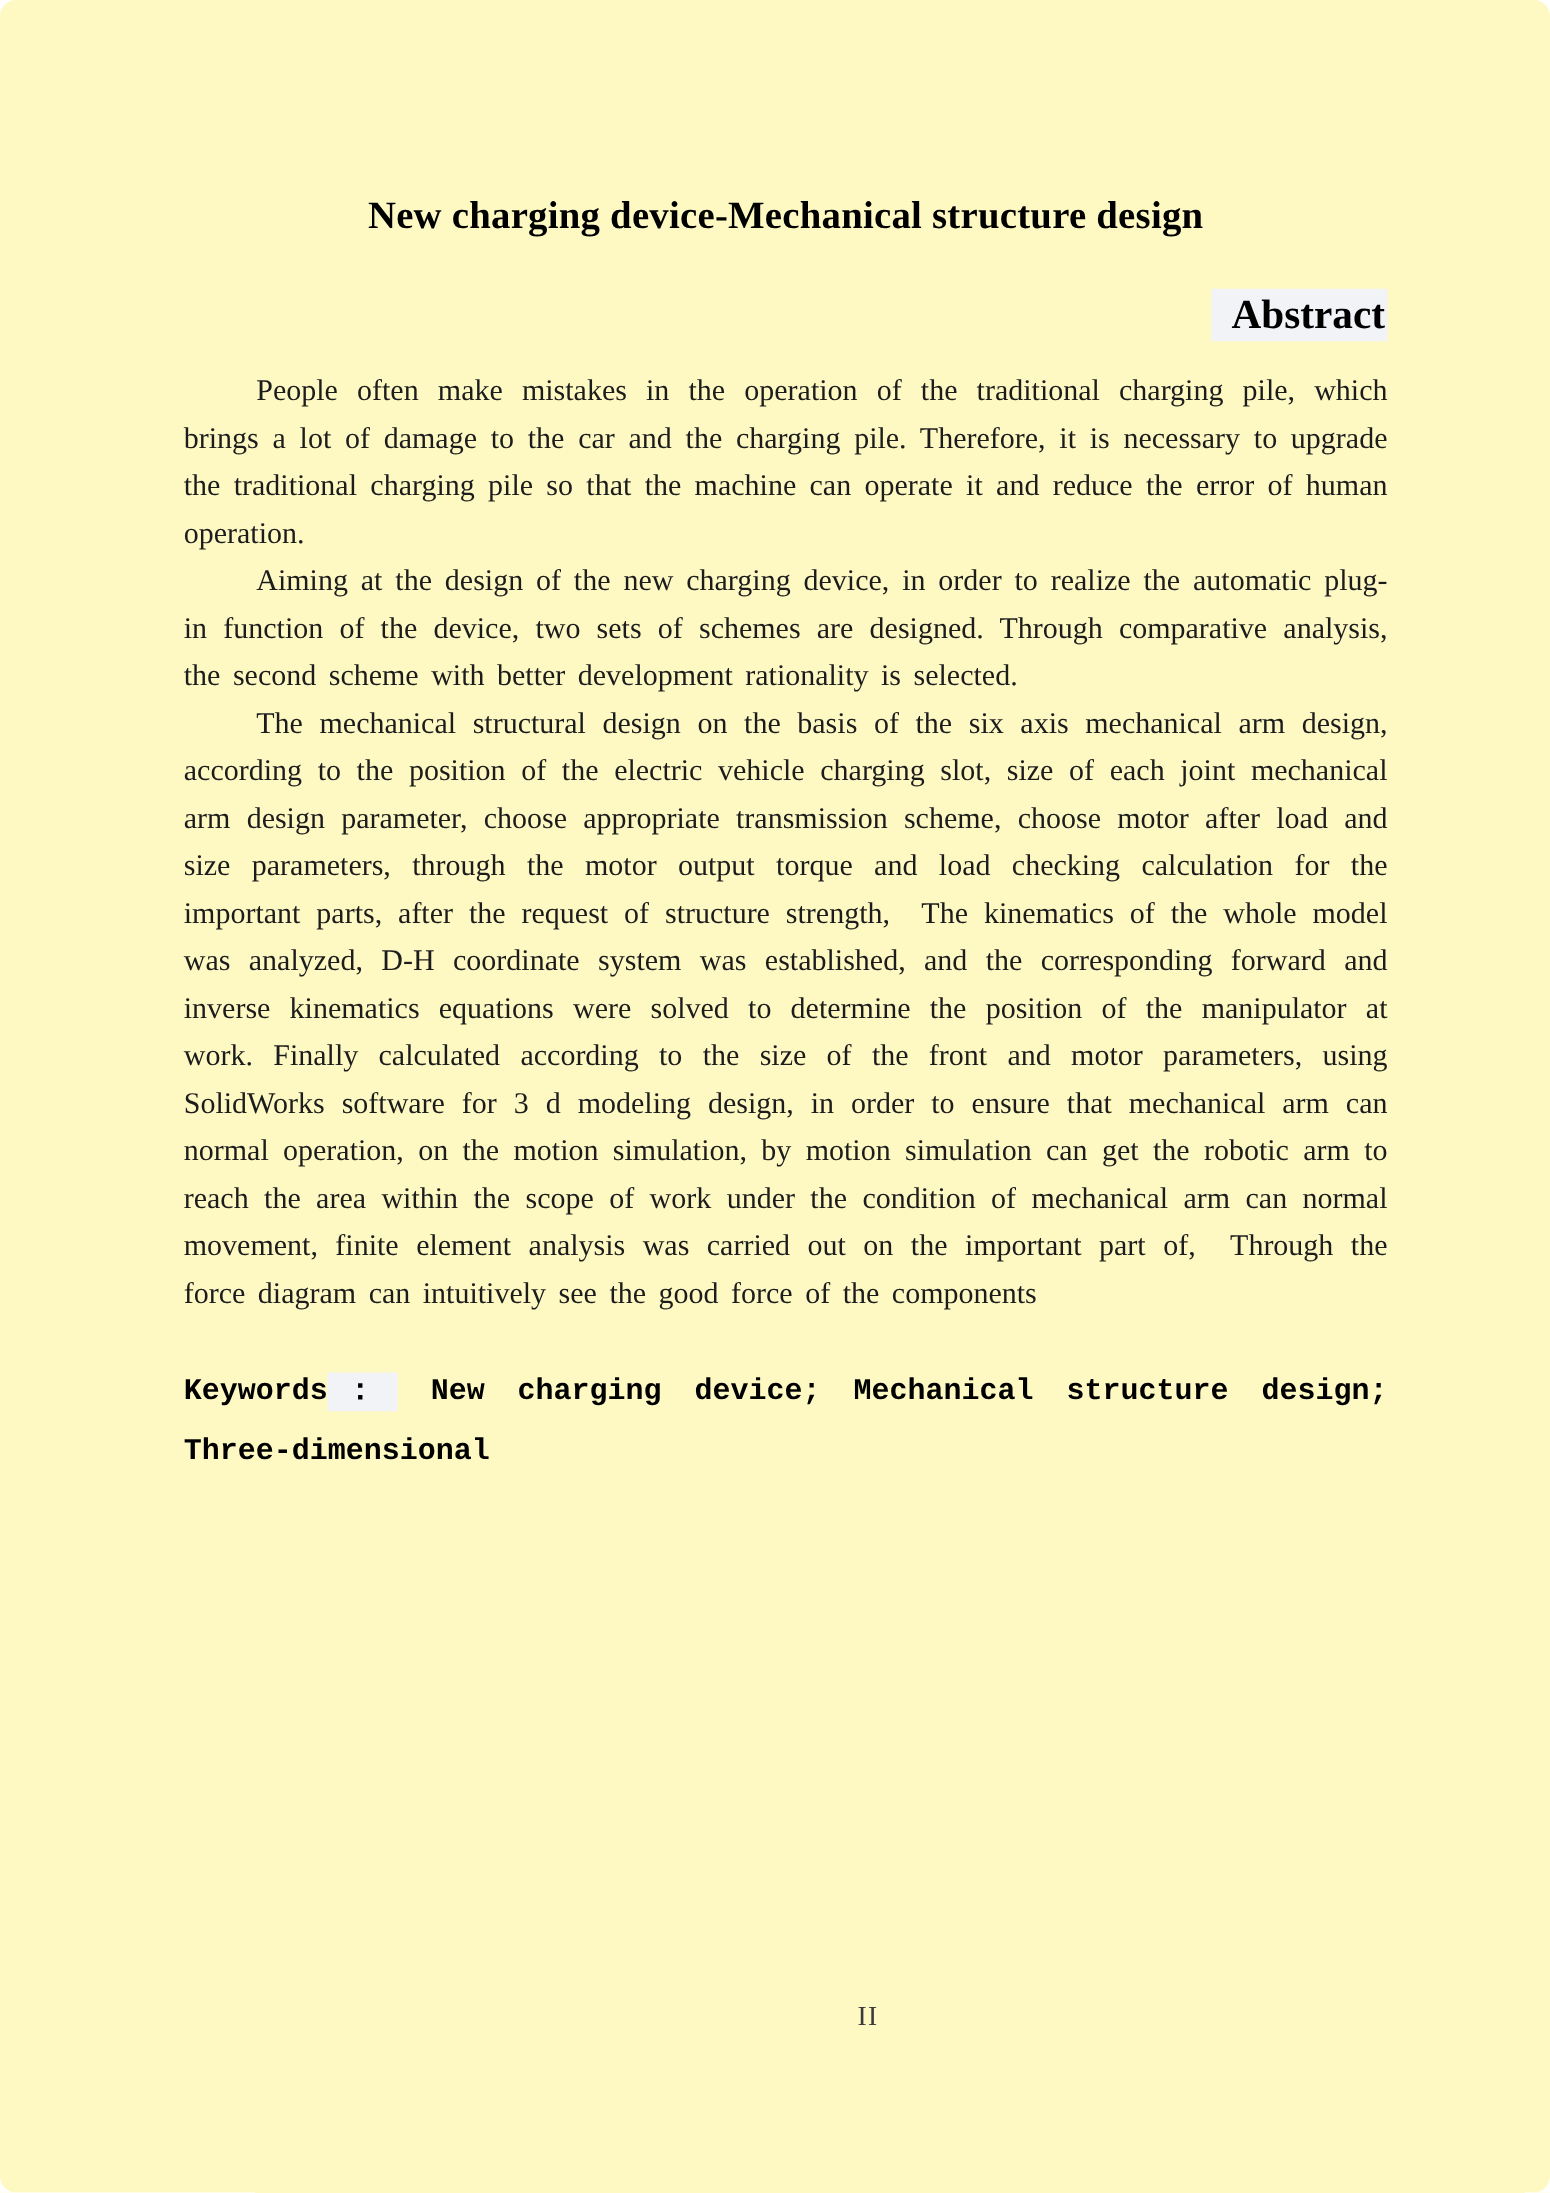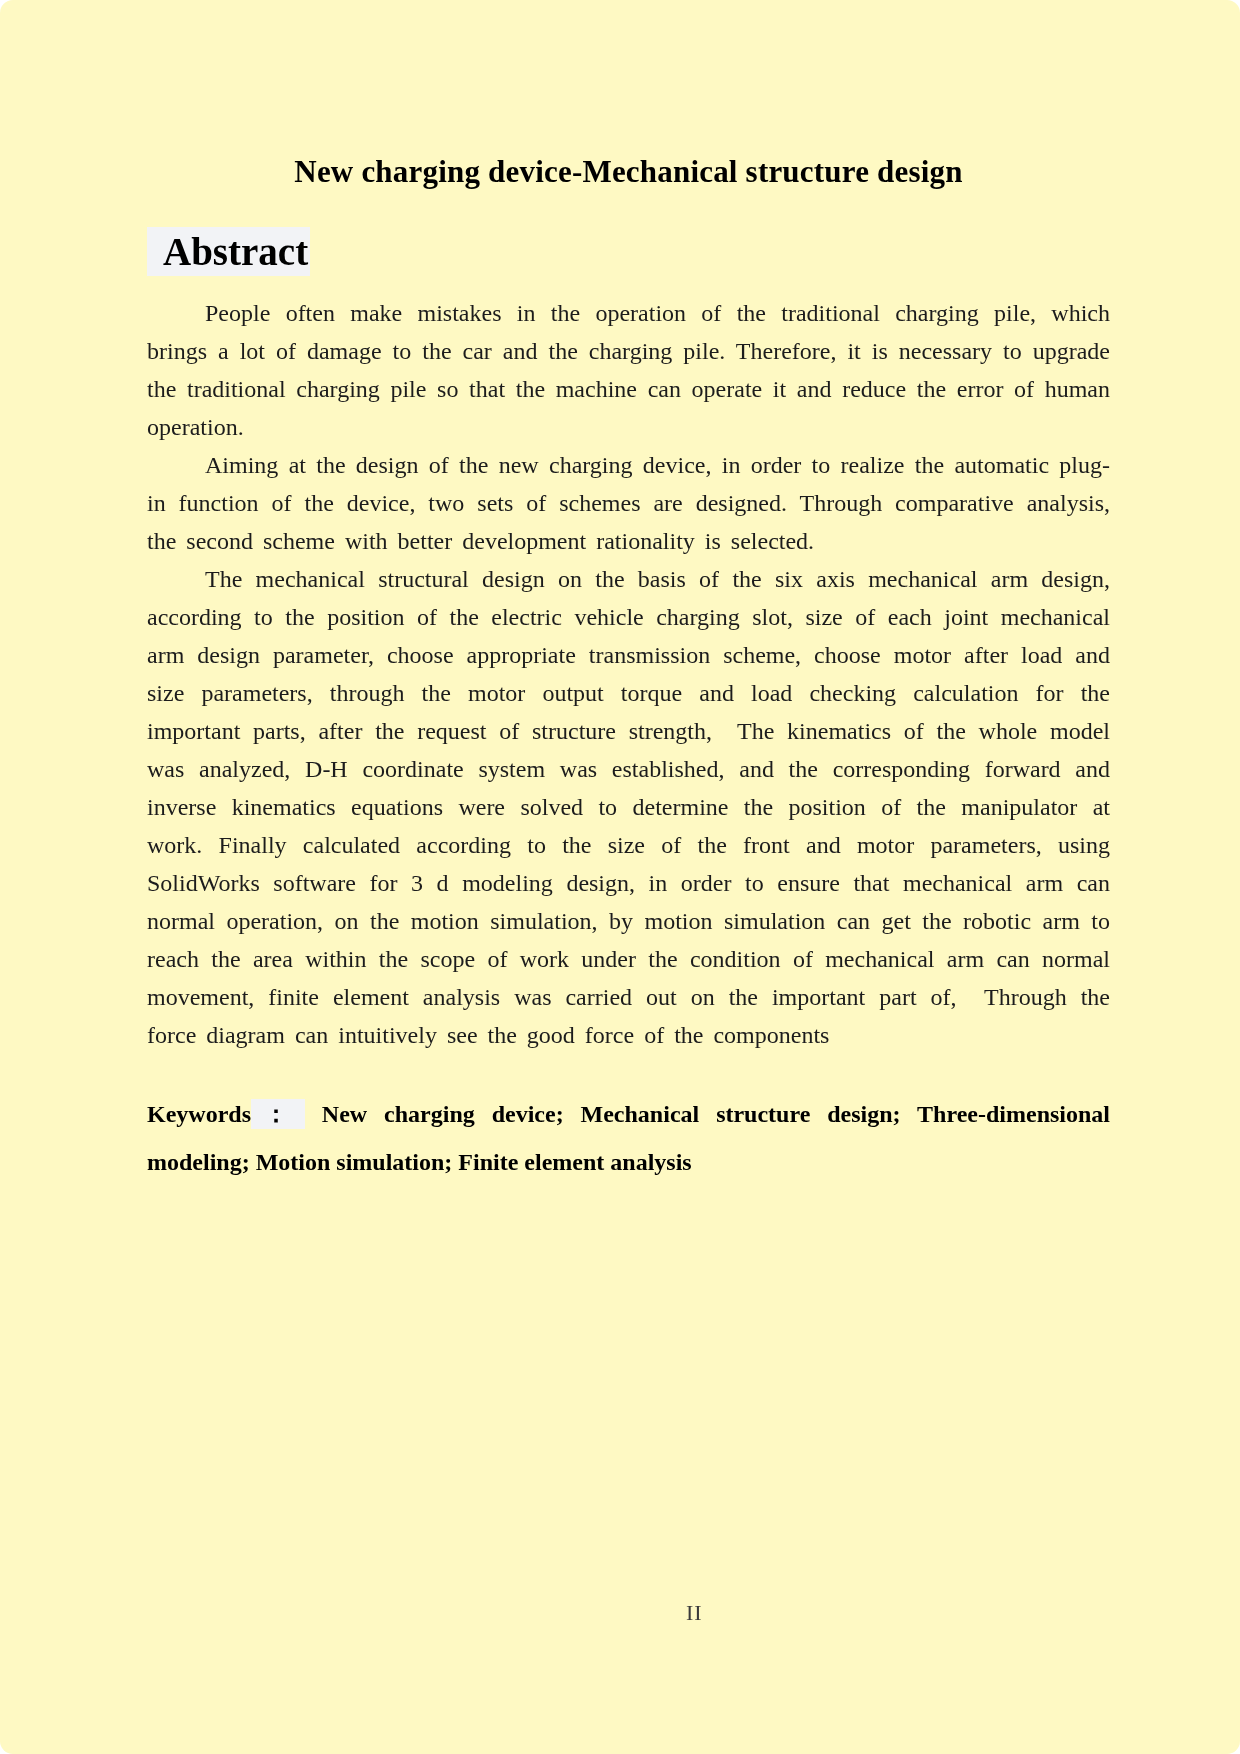--- a/index.html
+++ b/index.html
@@ -22,22 +22,22 @@
     padding-top: 150px;
     text-align: center;
     font-size: 31px;
     font-weight: bold;
     color: #000000;
     line-height: 44px;
     letter-spacing: 0.2px;
   }
   .abstract-heading-row {
     margin-top: 36px;
-    text-align: left;
-    font-size: 39px;
+    text-align: right;
+    font-size: 33px;
     font-weight: bold;
     color: #000000;
     line-height: 44px;
   }
   .hl {
     background: #f2f3f6;
     padding: 3px 2px 3px 16px;
   }
   .body-text {
     margin-top: 20px;
@@ -54,20 +54,21 @@
   .keywords {
     margin-top: 36px;
     font-size: 24px;
     font-weight: bold;
     color: #000000;
     line-height: 48px;
   }
   .kw-line1 {
     text-align: justify;
     text-align-last: justify;
+    font-family: Liberation Mono, monospace;
   }
   .kw-colon {
     background: #f2f3f6;
     padding: 2px 6px 2px 2px;
   }
   .kw-line2 {
     text-align: left;
   }
   .page-number {
     position: absolute;
@@ -95,19 +96,18 @@
       <p class="para">People often make mistakes in the operation of the traditional charging pile, which brings a lot of damage to the car and the charging pile. Therefore, it is necessary to upgrade the traditional charging pile so that the machine can operate it and reduce the error of human operation.</p>
       <p class="para">Aiming at the design of the new charging device, in order to realize the automatic plug-in function of the device, two sets of schemes are designed. Through comparative analysis, the second scheme with better development rationality is selected.</p>
       <p class="para">The mechanical structural design on the basis of the six axis mechanical arm design, according to the position of the electric vehicle charging slot, size of each joint mechanical arm design parameter, choose appropriate transmission scheme, choose motor after load and size parameters, through the motor output torque and load checking calculation for the important parts, after the request of structure strength,  The kinematics of the whole model was analyzed, D-H coordinate system was established, and the corresponding forward and inverse kinematics equations were solved to determine the position of the manipulator at work. Finally calculated according to the size of the front and motor parameters, using SolidWorks software for 3 d modeling design, in order to ensure that mechanical arm can normal operation, on the motion simulation, by motion simulation can get the robotic arm to reach the area within the scope of work under the condition of mechanical arm can normal movement, finite element analysis was carried out on the important part of,  Through the force diagram can intuitively see the good force of the components</p>
     </div>
 
     <div class="keywords">
       <div class="kw-line1">
         <span class="kw-label">Keywords</span><span class="kw-colon">：</span>
         <span class="kw-rest">New charging device; Mechanical structure design; Three-dimensional</span>
       </div>
-      <div class="kw-line2">modeling; Motion simulation; Finite element analysis</div>
     </div>
 
   </div>
 
   <div class="page-number">II</div>
 </div>
 
 </body></html>

